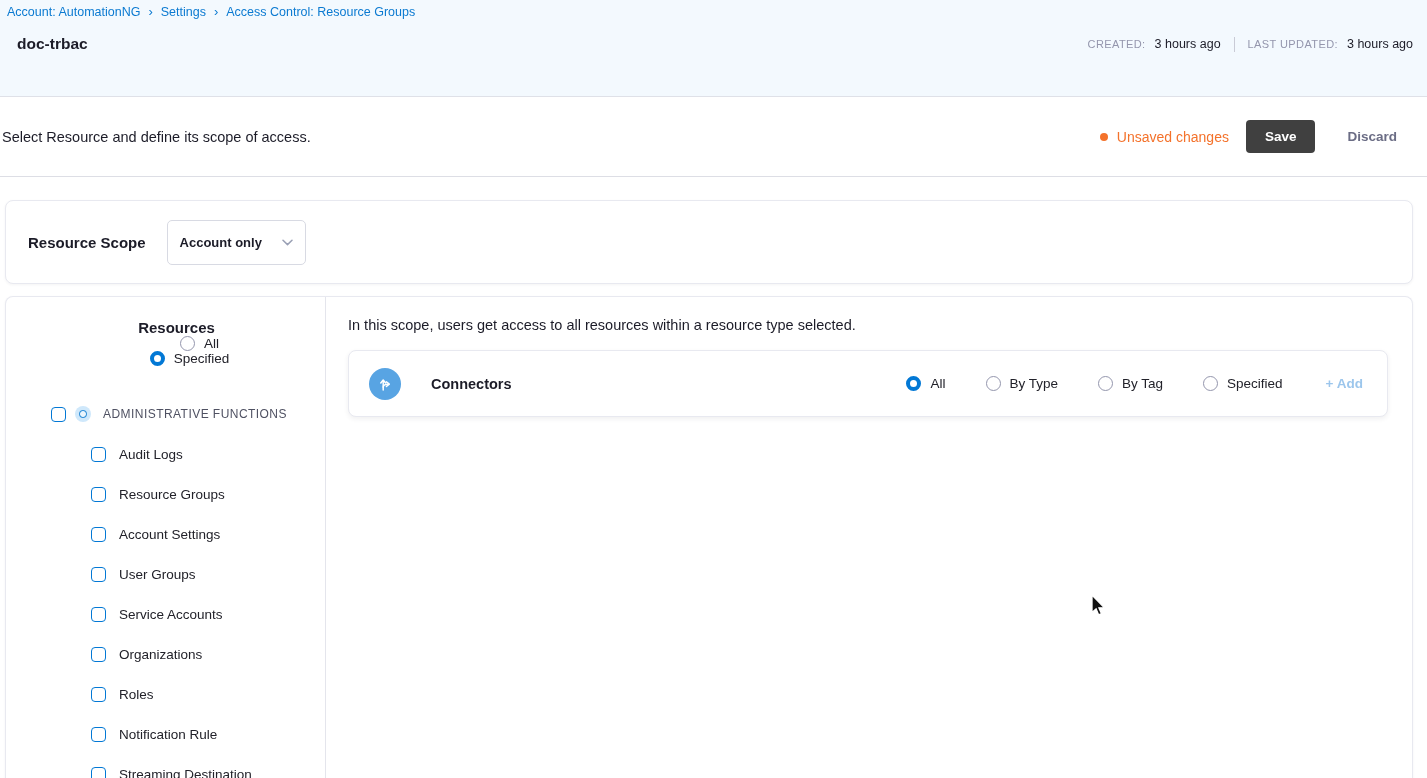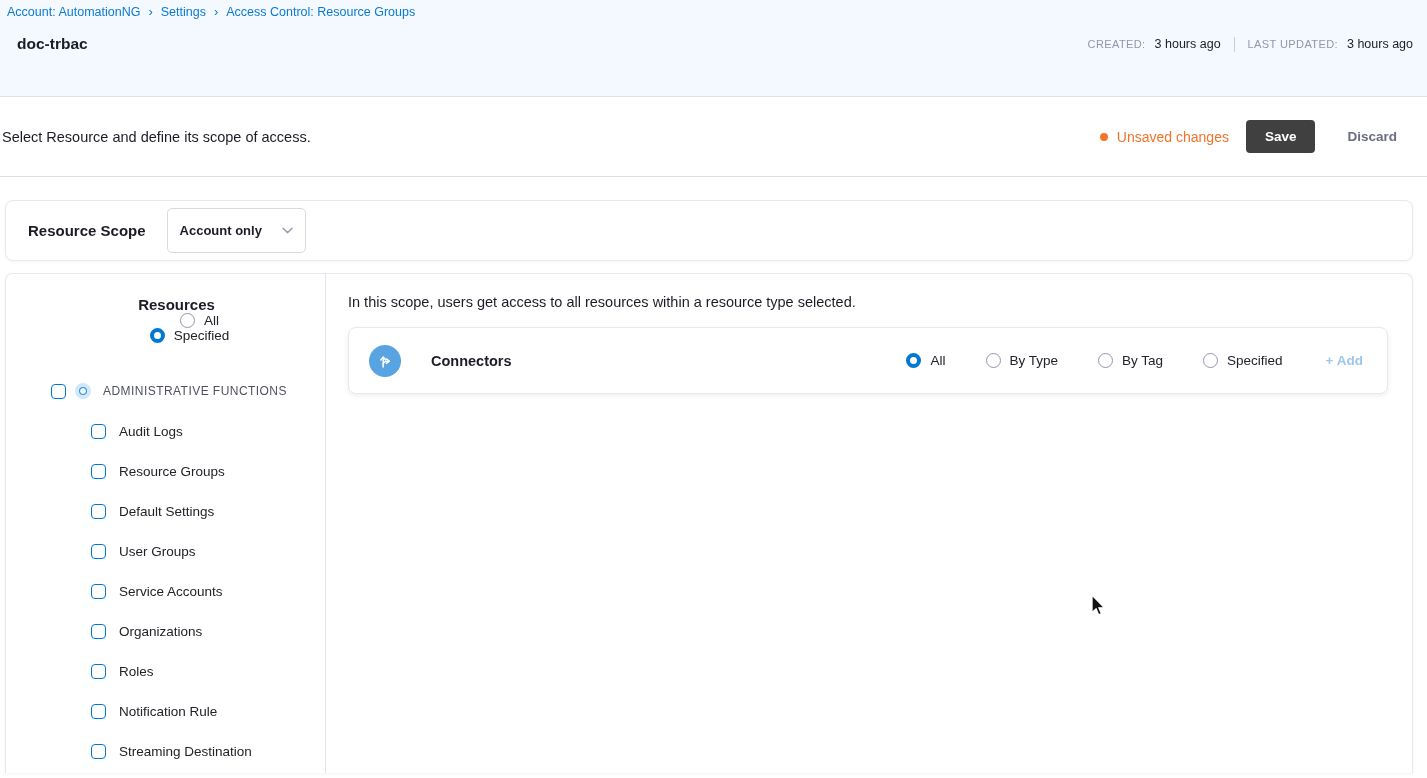--- a/index.html
+++ b/index.html
@@ -63,21 +63,21 @@
   
   .content { padding-top: 23px; }
   .card {
     background: #fff;
     border: 1px solid #e8e9f0;
     border-radius: 8px;
     margin: 0 14px 0 5px;
     box-shadow: 0 1px 3px rgba(40,41,61,.05);
   }
   .scope-card {
-    height: 61px;
+    height: 84px;
     display: flex; align-items: center; gap: 21px;
     padding-left: 22px;
   }
   .scope-label { font-size: 15px; font-weight: 700; color: #1c1c28; }
   .dropdown {
     display: flex; align-items: center; gap: 20px;
     background: #fff;
     border: 1px solid #d8dae3; border-radius: 5px;
     padding: 14px 12px;
     font-size: 13px; font-weight: 600; color: #1c1c28;
@@ -229,21 +229,21 @@
           <div class="tree-item">
             <span class="checkbox"></span>
             <span class="tree-item-label">Audit Logs</span>
           </div>
           <div class="tree-item">
             <span class="checkbox"></span>
             <span class="tree-item-label">Resource Groups</span>
           </div>
           <div class="tree-item">
             <span class="checkbox"></span>
-            <span class="tree-item-label">Default Settings</span>
+            <span class="tree-item-label">Account Settings</span>
           </div>
           <div class="tree-item">
             <span class="checkbox"></span>
             <span class="tree-item-label">User Groups</span>
           </div>
           <div class="tree-item">
             <span class="checkbox"></span>
             <span class="tree-item-label">Service Accounts</span>
           </div>
           <div class="tree-item">

